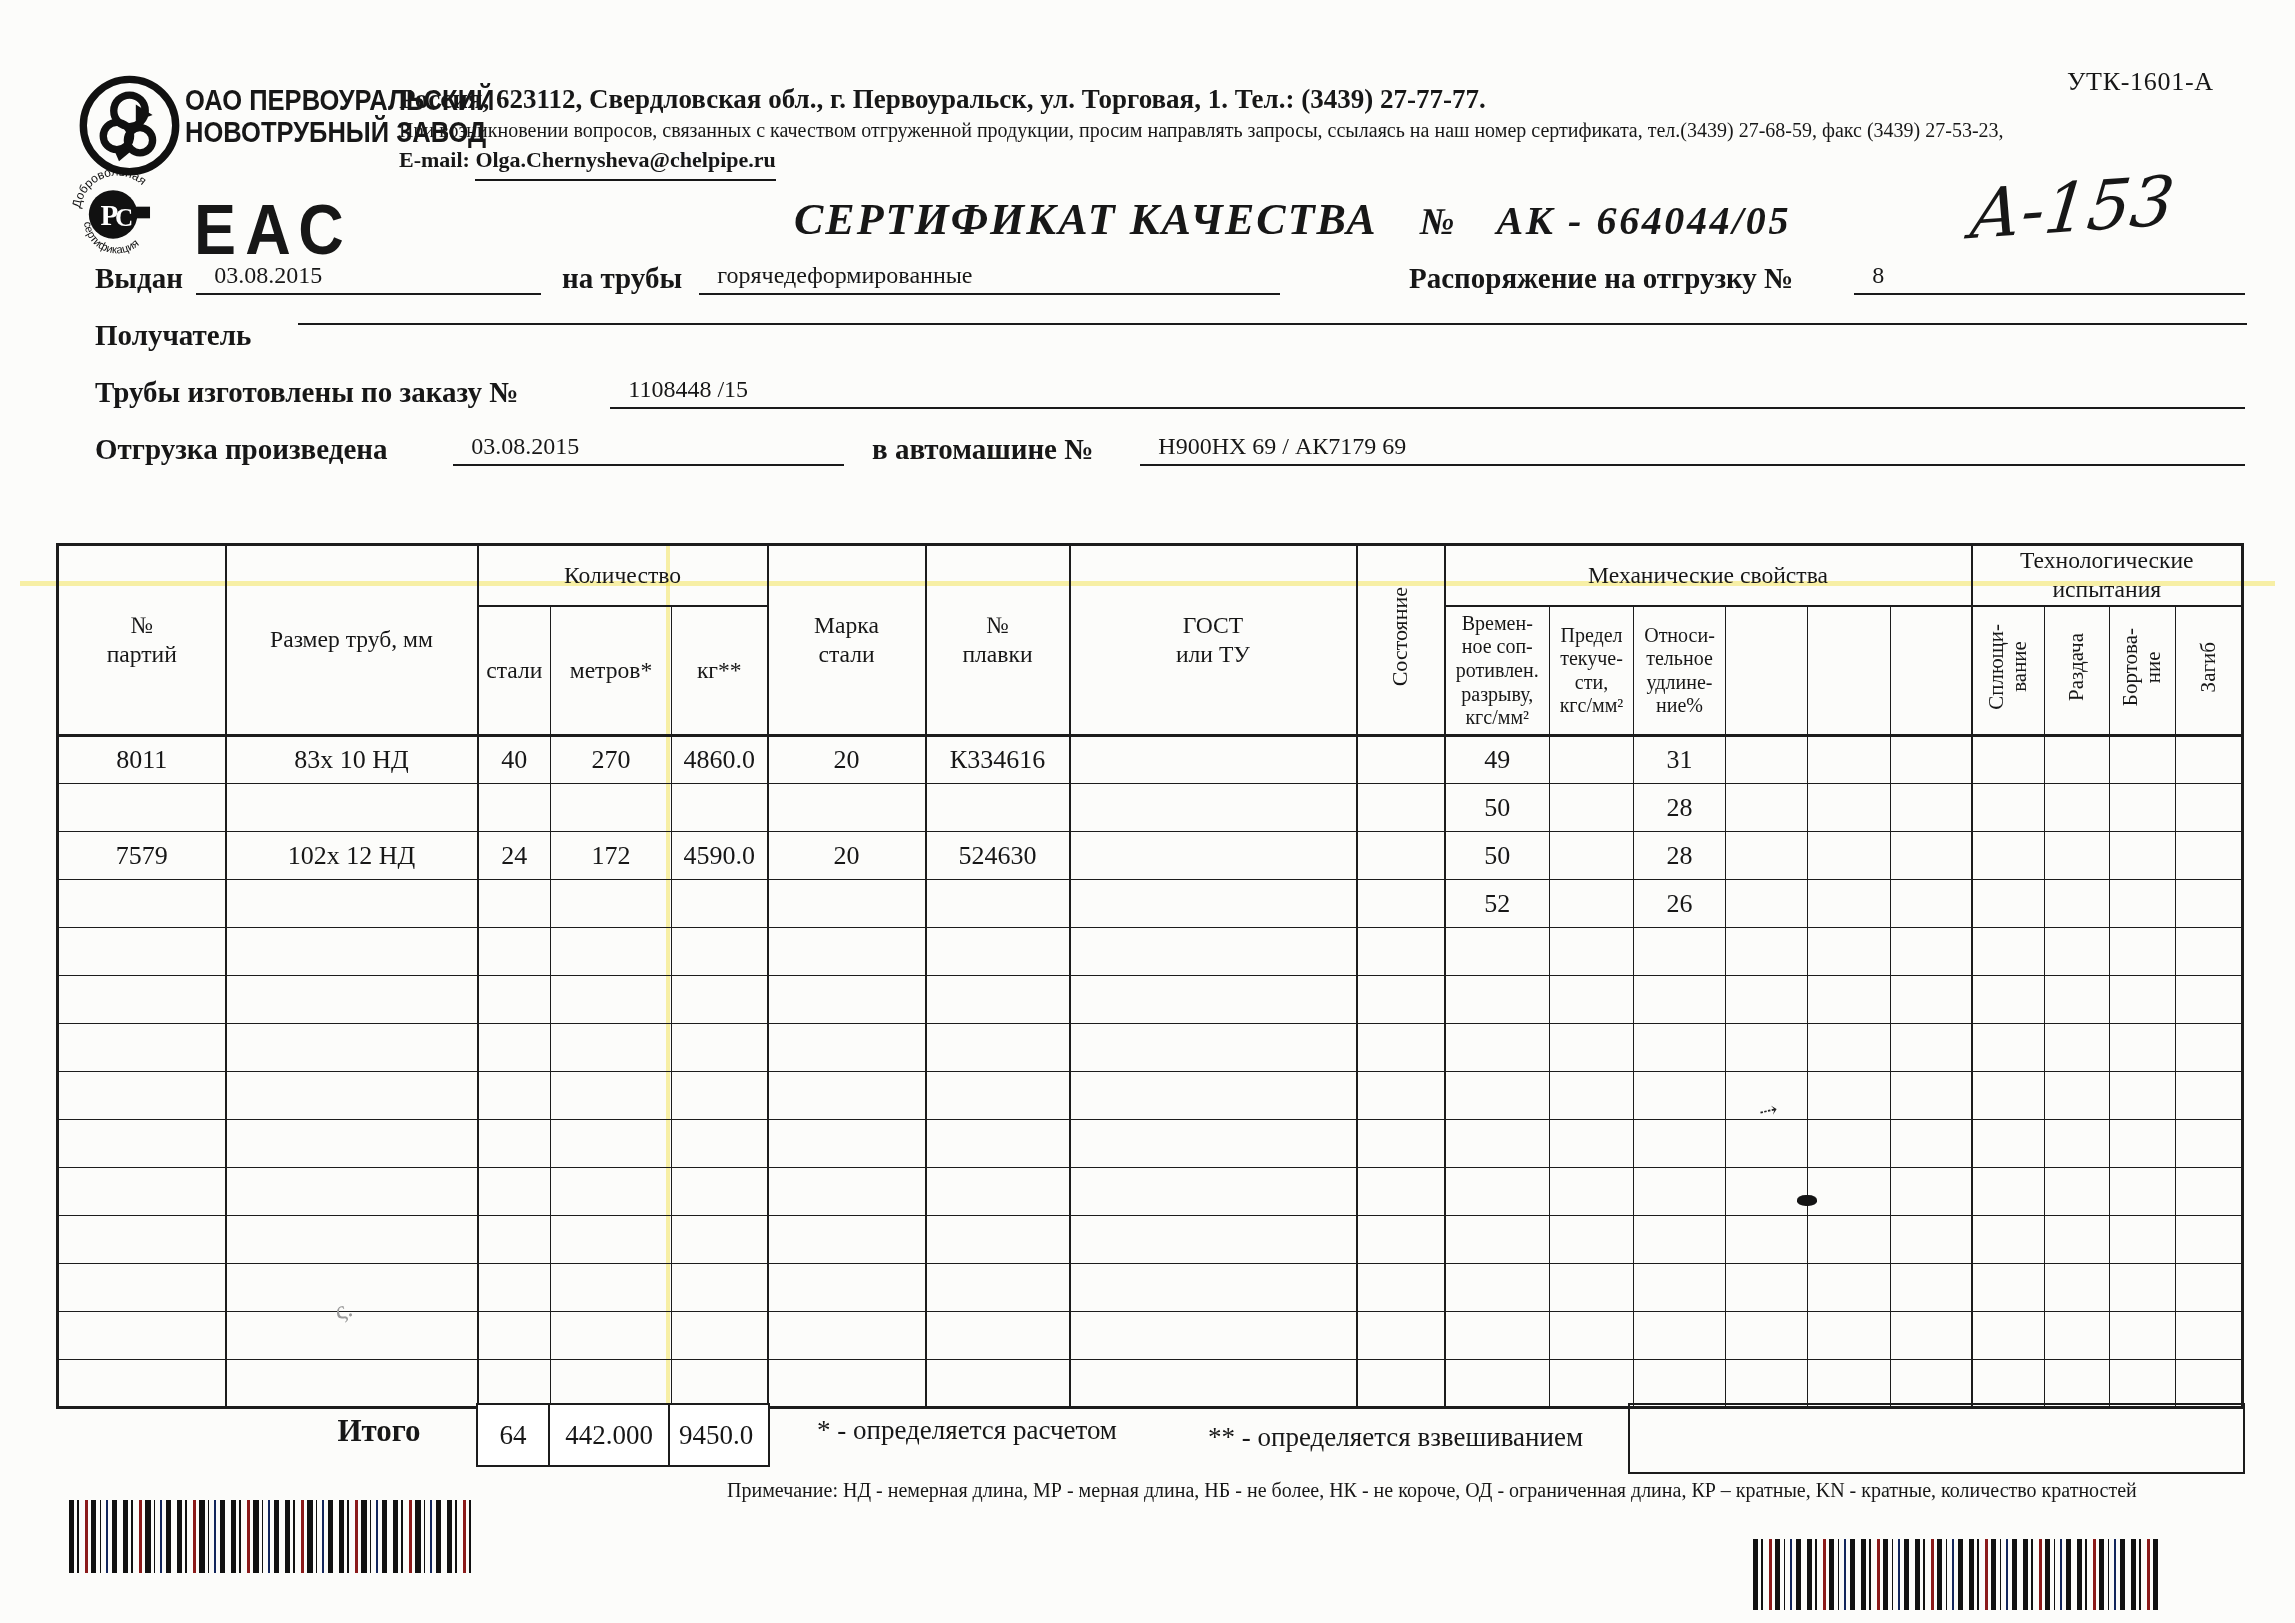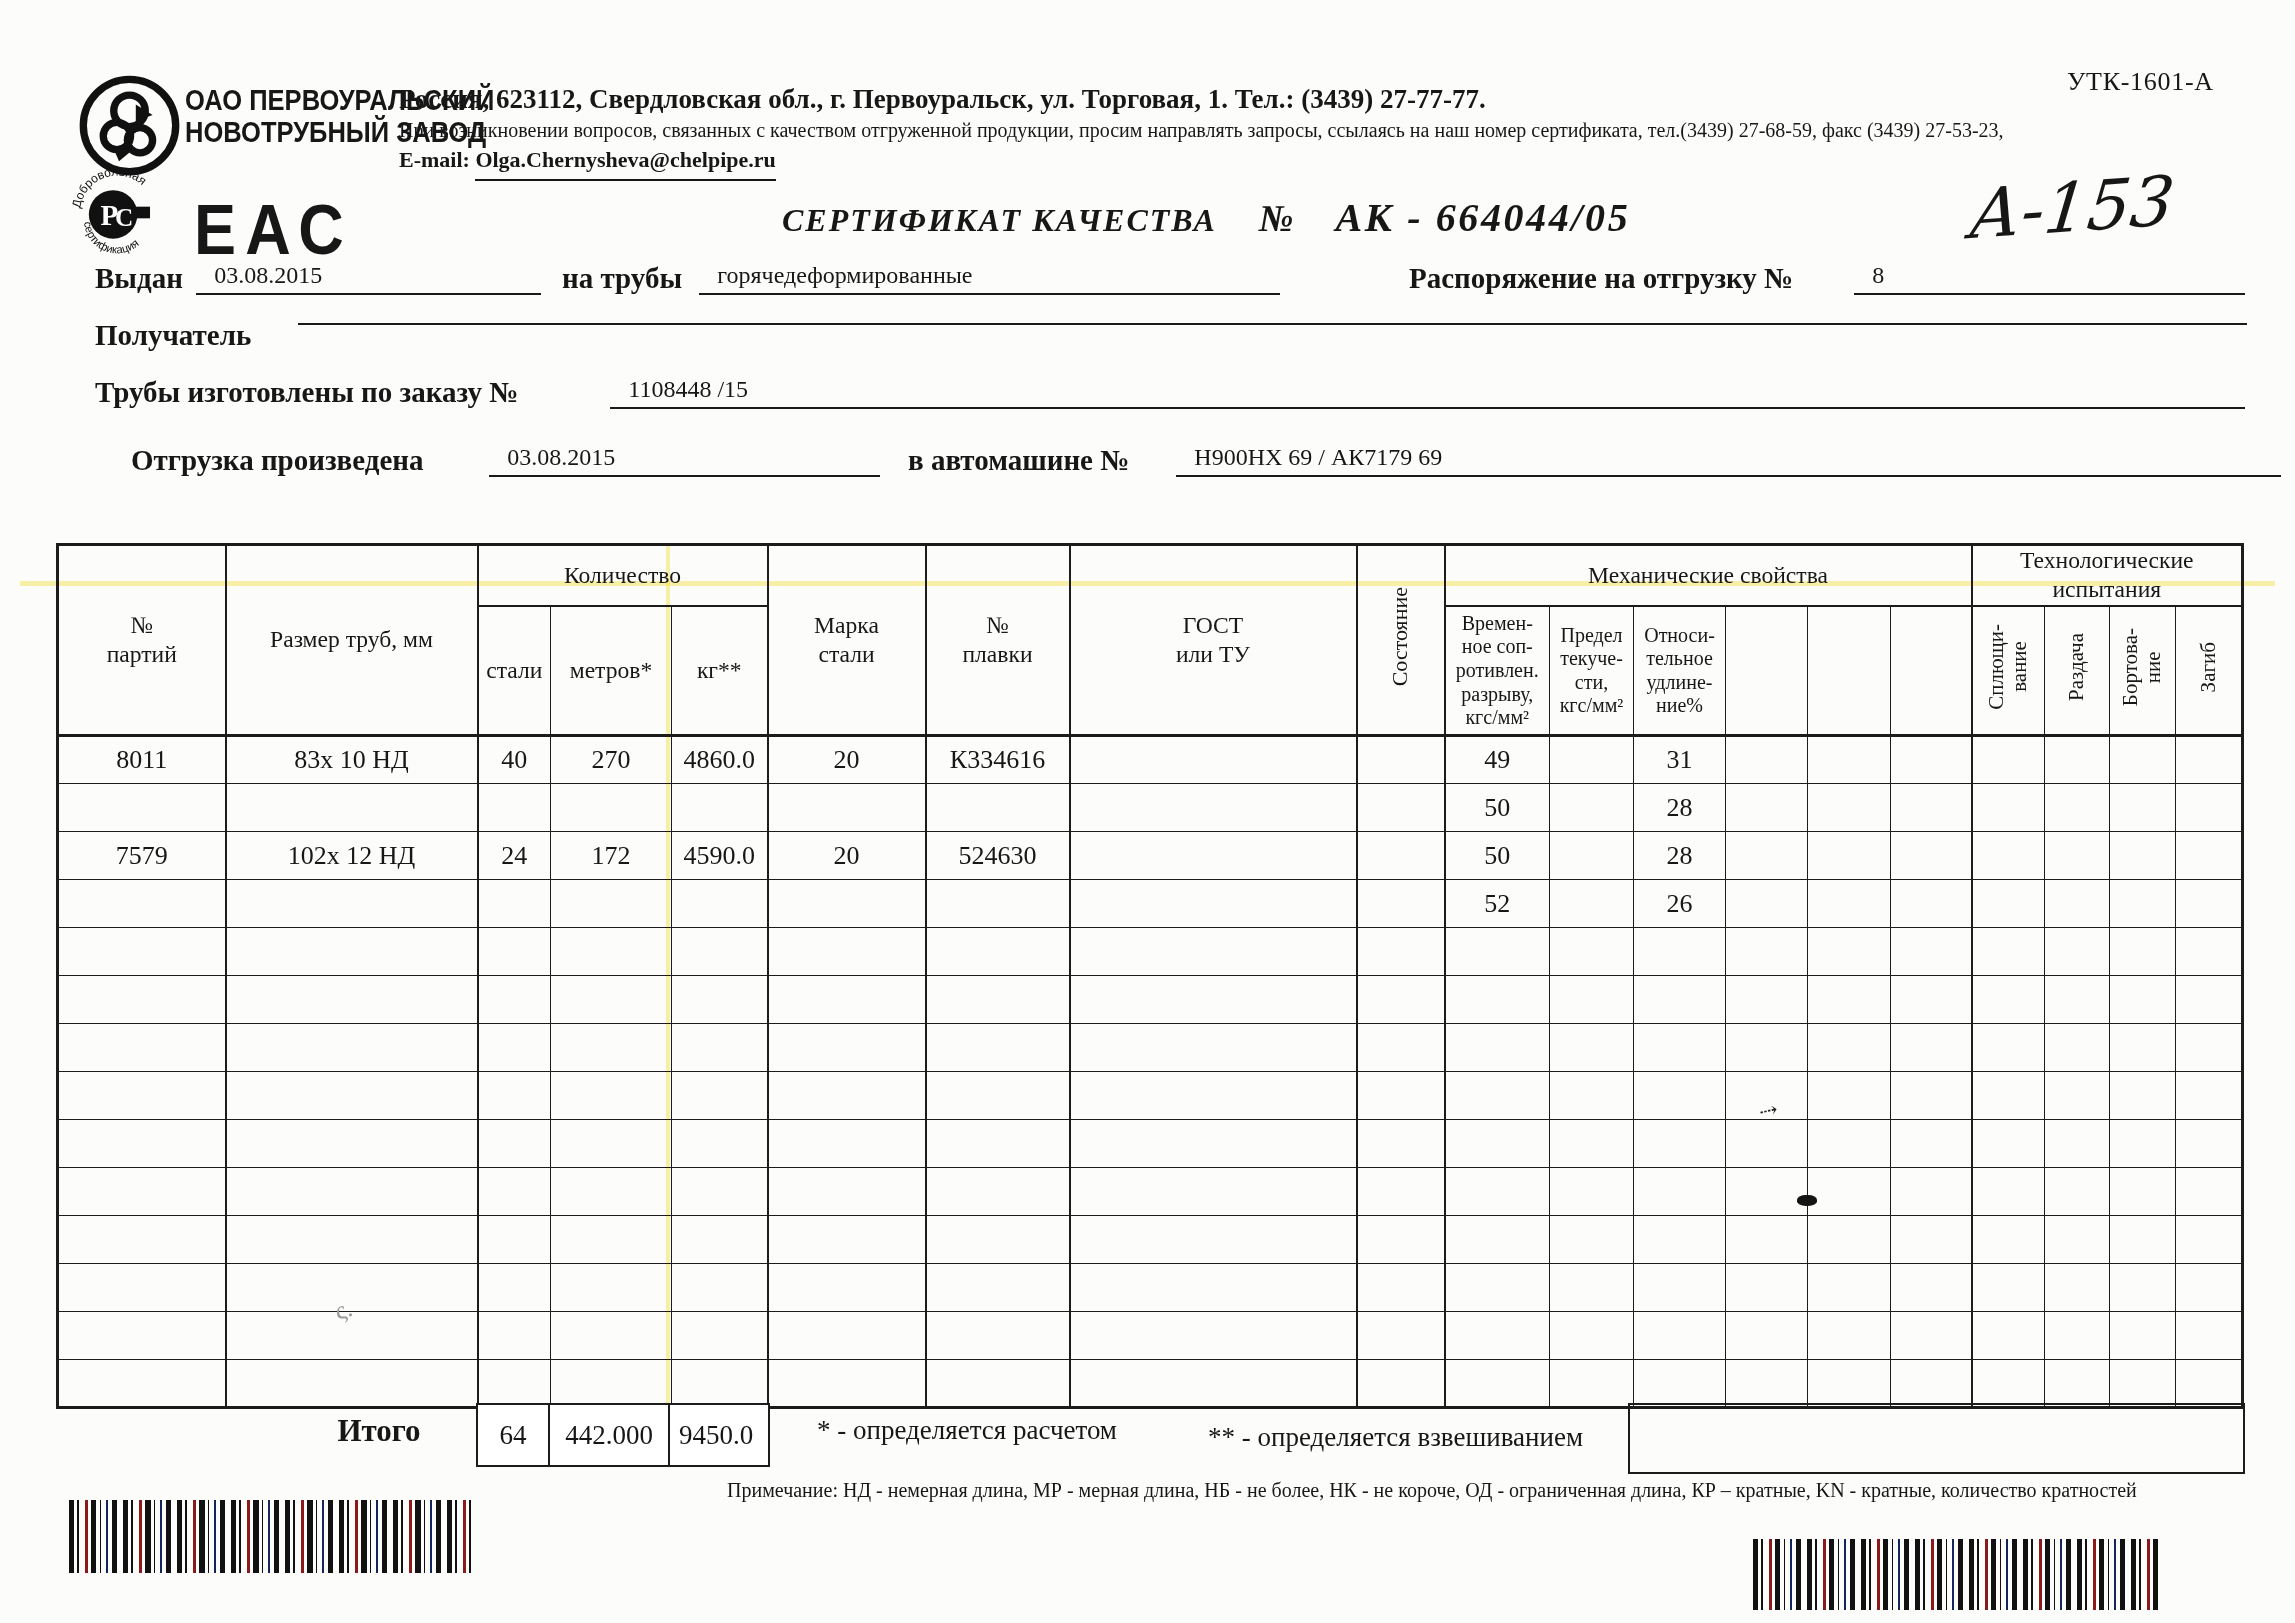--- a/index.html
+++ b/index.html
@@ -13,21 +13,21 @@
   .addr2{font-size:20px;white-space:nowrap;margin-top:3.9px;}
   .addr3{font-weight:bold;font-size:22px;margin-top:5.2px;}
   .addr3 .email{border-bottom:2.6px solid #171717;padding-bottom:7px;}
   .form-code{font-size:26px;letter-spacing:0.7px;}
   .handwr{font-style:italic;font-size:68px;transform:rotate(-4deg) skewX(-10deg);
           font-family:"DejaVu Serif",serif;white-space:nowrap;}
   .eac{font-family:"Liberation Sans",sans-serif;font-weight:900;font-size:63px;
        letter-spacing:9.2px;transform:scaleY(1.12);transform-origin:left top;}
   
   .title-row{display:flex;align-items:baseline;gap:42px;font-weight:bold;font-style:italic;}
-  .title-main{font-size:32px;letter-spacing:2px;white-space:nowrap;}
+  .title-main{font-size:44px;letter-spacing:2px;white-space:nowrap;margin-left:12px;}
   .title-no{font-size:38px;}
   .title-num{font-size:40px;letter-spacing:2.6px;white-space:nowrap;}
   
   .flabel{font-weight:bold;font-size:29px;white-space:nowrap;}
   .fvalue{font-size:24px;white-space:nowrap;border-bottom:2px solid #1a1a1a;padding:0 0 3.9px 18.3px;}
   .frow{height:41px;}
   
   .doc-table{position:absolute;left:56px;top:543px;width:2186px;border-collapse:collapse;
              table-layout:fixed;}
   .doc-table th,.doc-table td{border:1.3px solid #1c1c1c;padding:0 2.6px;text-align:center;
@@ -138,21 +138,21 @@
   <div class="abs frow" style="left:0;top:319px;width:2295px;">
     <span class="abs flabel" style="left:95px;">Получатель</span>
     <span class="abs fvalue" style="left:298px;width:1931px;"></span>
   </div>
 
   <div class="abs frow" style="left:0;top:376px;width:2295px;">
     <span class="abs flabel" style="left:95px;">Трубы изготовлены по заказу №</span>
     <span class="abs fvalue" style="left:610px;width:1617px;">1108448   /15</span>
   </div>
 
-  <div class="abs frow" style="left:0;top:444px;width:2076px;margin-left:36px;">
+  <div class="abs frow" style="left:0;top:433px;width:2076px;">
     <span class="abs flabel" style="left:95px;">Отгрузка произведена</span>
     <span class="abs fvalue" style="left:453px;width:373px;">03.08.2015</span>
     <span class="abs flabel" style="left:872px;">в автомашине №</span>
     <span class="abs fvalue" style="left:1140px;width:1087px;">Н900НХ 69 / АК7179 69</span>
   </div>
 
 
   <table class="doc-table">
     <colgroup>
       <col style="width:168px">

